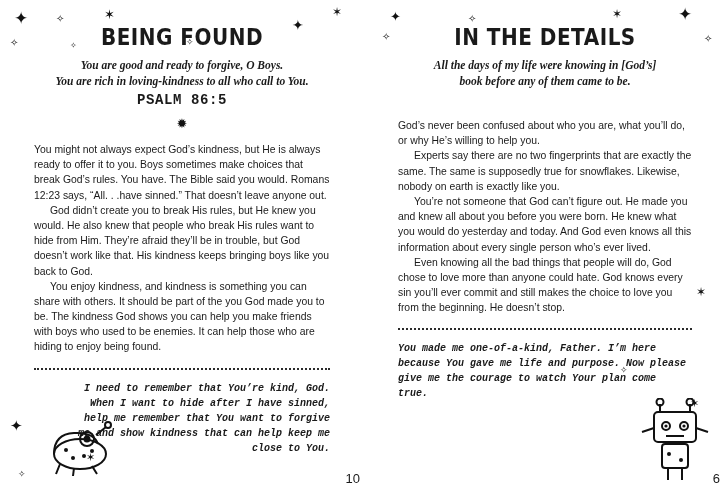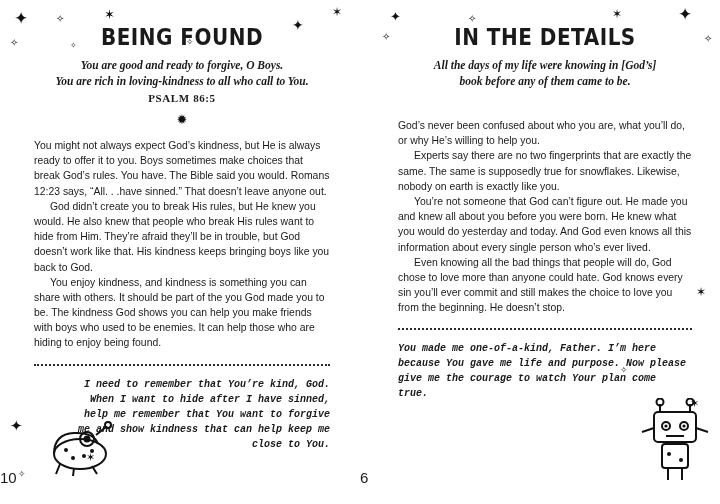--- a/index.html
+++ b/index.html
@@ -50,23 +50,23 @@
   .verse {
     font-family: "Liberation Serif", serif;
     font-style: italic;
     font-weight: bold;
     font-size: 11.5px;
     text-align: center;
     line-height: 1.35;
     margin: 8px 0 3px 0;
   }
   .ref {
-    font-family: Liberation Serif, serif;
-    font-weight: bold;
-    font-size: 11px;
+    font-family: Liberation Mono, monospace;
+    font-weight: bold;
+    font-size: 14px;
     letter-spacing: 0.6px;
     text-align: center;
     margin: 0;
     text-transform: uppercase;
   }
   .ornament {
     text-align: center;
     font-size: 13px;
     line-height: 1;
     margin: 9px 0 12px 0;
@@ -99,23 +99,23 @@
     text-align: right;
     margin-left: 42px;
   }
   .prayer.left-align {
     text-align: left;
   }
   .folio {
     position: absolute;
     bottom: 18px;
     width: 100%;
-    text-align: left;
+    text-align: right;
     font-family: "Liberation Sans", sans-serif;
-    font-size: 15px;
+    font-size: 13px;
     color: #1a1a1a;
   }
   
   .star {
     position: absolute;
     color: #111;
     line-height: 1;
     pointer-events: none;
     user-select: none;
   }

